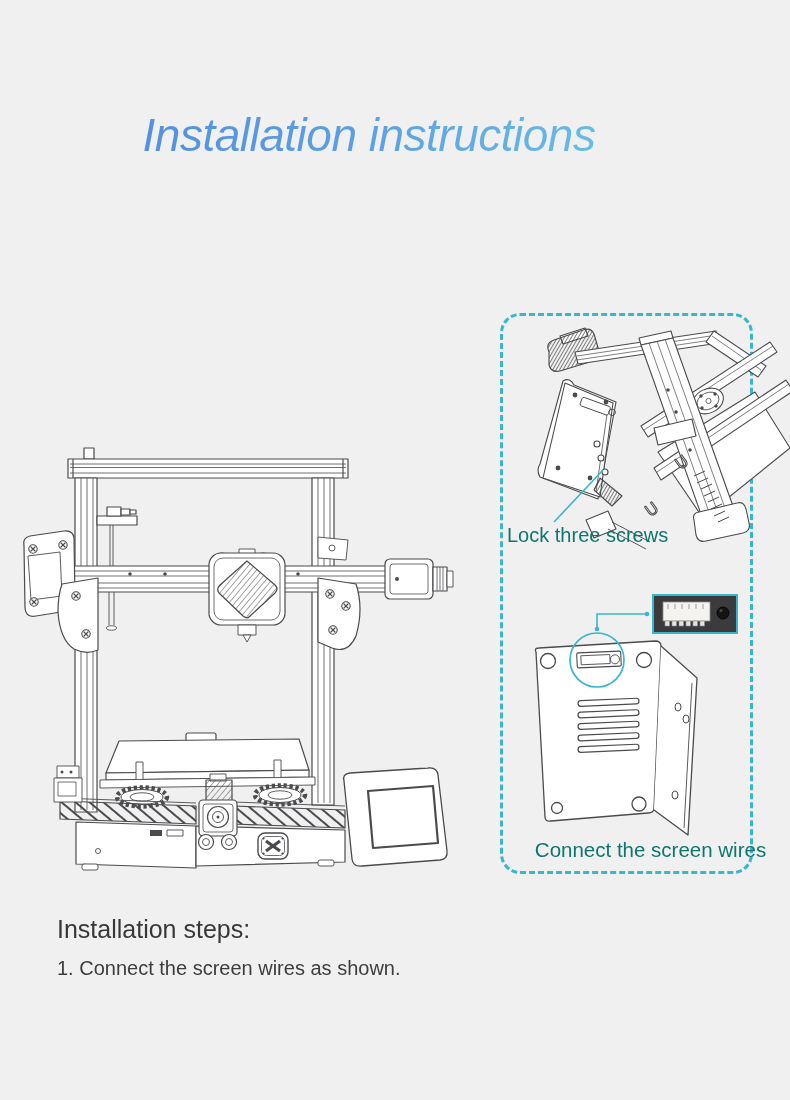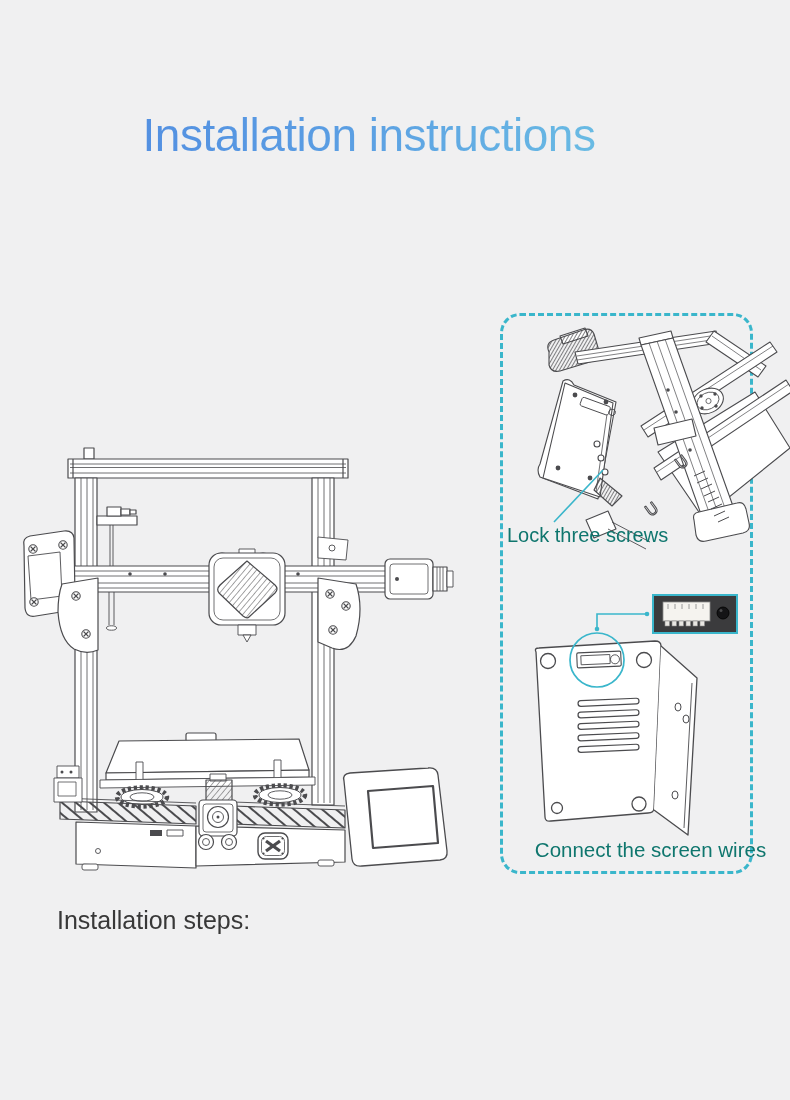--- a/index.html
+++ b/index.html
@@ -12,38 +12,39 @@
     overflow:hidden;
   }
   .page-title{
     position:absolute;top:108px;left:0;width:738px;
     text-align:center;
     font-size:46px;font-weight:400;letter-spacing:-0.5px;
     background:linear-gradient(90deg,#4e86e0 0%,#5b9fe3 48%,#71cbe4 100%);
     -webkit-background-clip:text;background-clip:text;
     color:transparent;
     margin:0;
+    font-style:italic;
   }
   .art{position:absolute;left:0;top:0;width:790px;height:1100px;}
   .detail-panel{
     position:absolute;left:500px;top:313px;width:253px;height:561px;
     border:3px dashed #3ab6cb;border-radius:20px;
     box-sizing:border-box;
   }
   .callout-label{
     position:absolute;
     font-size:20px;color:#0f766e;white-space:nowrap;
   }
   .lock-label{left:507px;top:524px;}
   .connect-label{left:524px;top:838px;width:253px;text-align:center;font-size:20.5px;}
   .steps{
     position:absolute;left:57px;top:906px;width:695px;
   }
   .steps h2{
-    font-size:25px;font-weight:400;margin:0 0 9px 0;color:#383838;
+    font-size:25px;font-weight:400;margin:9px 0 9px 0;color:#383838;
   }
   .steps p{
     font-size:20px;line-height:30px;margin:0;color:#3d3d3d;
   }
 </style>
 </head>
 <body>
 
 <h1 class="page-title">Installation instructions</h1>
 
@@ -361,13 +362,14 @@
     <circle cx="597" cy="629" r="2.3" stroke="none"></circle>
     <circle cx="647" cy="614" r="2.3" stroke="none"></circle>
   </g>
 </svg>
 
 <div class="callout-label lock-label">Lock three screws</div>
 <div class="callout-label connect-label">Connect the screen wires</div>
 
 <div class="steps">
   <h2>Installation steps:</h2>
+  <p>1. Connect the screen wires as shown.</p>
 </div>
 
 </body></html>

